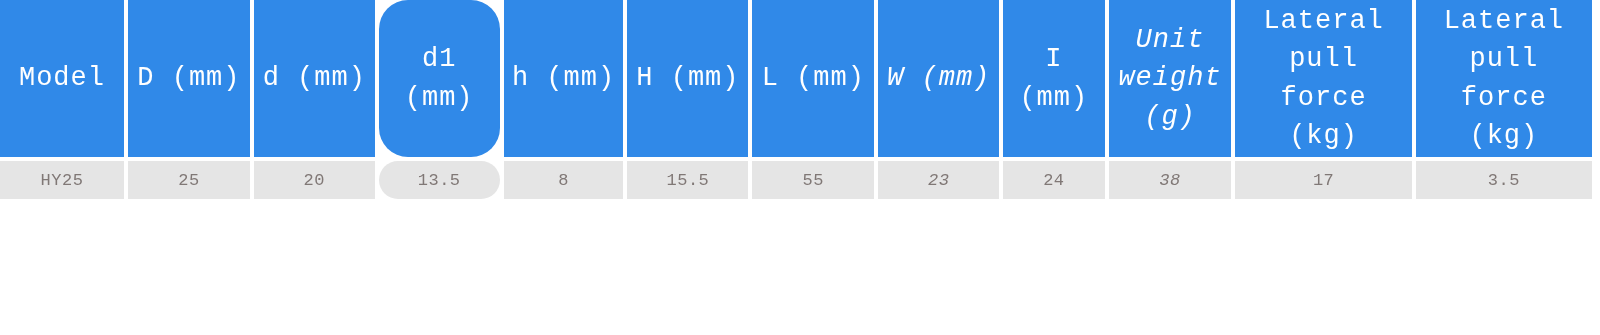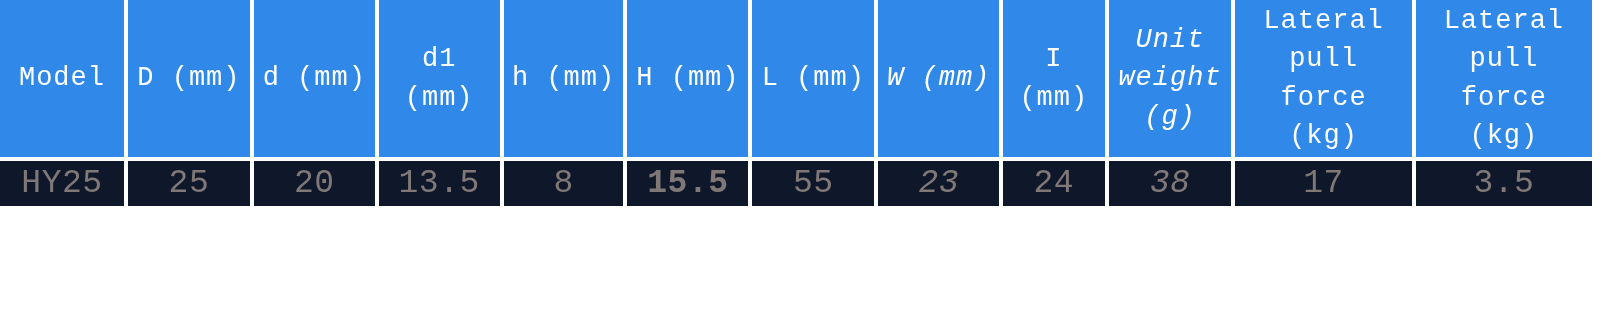--- a/index.html
+++ b/index.html
@@ -31,38 +31,38 @@
     text-align: center;
     font-weight: normal;
     font-size: 27px;
     line-height: 1.42;
     letter-spacing: 1px;
     padding: 2px 4px;
     box-sizing: border-box;
   }
 
   #spec-table tbody td {
-    background: #0f172a;
+    background: #e5e5e5;
     color: #807876;
     height: 38px;
     text-align: center;
     vertical-align: middle;
-    font-size: 33px;
+    font-size: 17px;
     letter-spacing: 0.5px;
     padding: 4px 4px;
     box-sizing: border-box;
   }
 
   
   .col-model  { width: 121px; }
   .col-d      { width: 119px; }
   .col-dd     { width: 118px; }
-  .col-d1     { width: 118px; }
+  .col-d1     { width: 118px; border-radius: 29px; }
   .col-h      { width: 117px; }
-  .col-bigh   { width: 118px; font-weight: bold; }
+  .col-bigh   { width: 118px; }
   .col-l      { width: 119px; }
   .col-w      { width: 118px; font-style: italic; }
   .col-i      { width: 99px; margin-left: 20px; }
   .col-uw     { width: 120px; font-style: italic; }
   .col-vpf    { width: 172px; }
   .col-lpf    { width: 172px; }
 </style>
 </head>
 <body>
 

